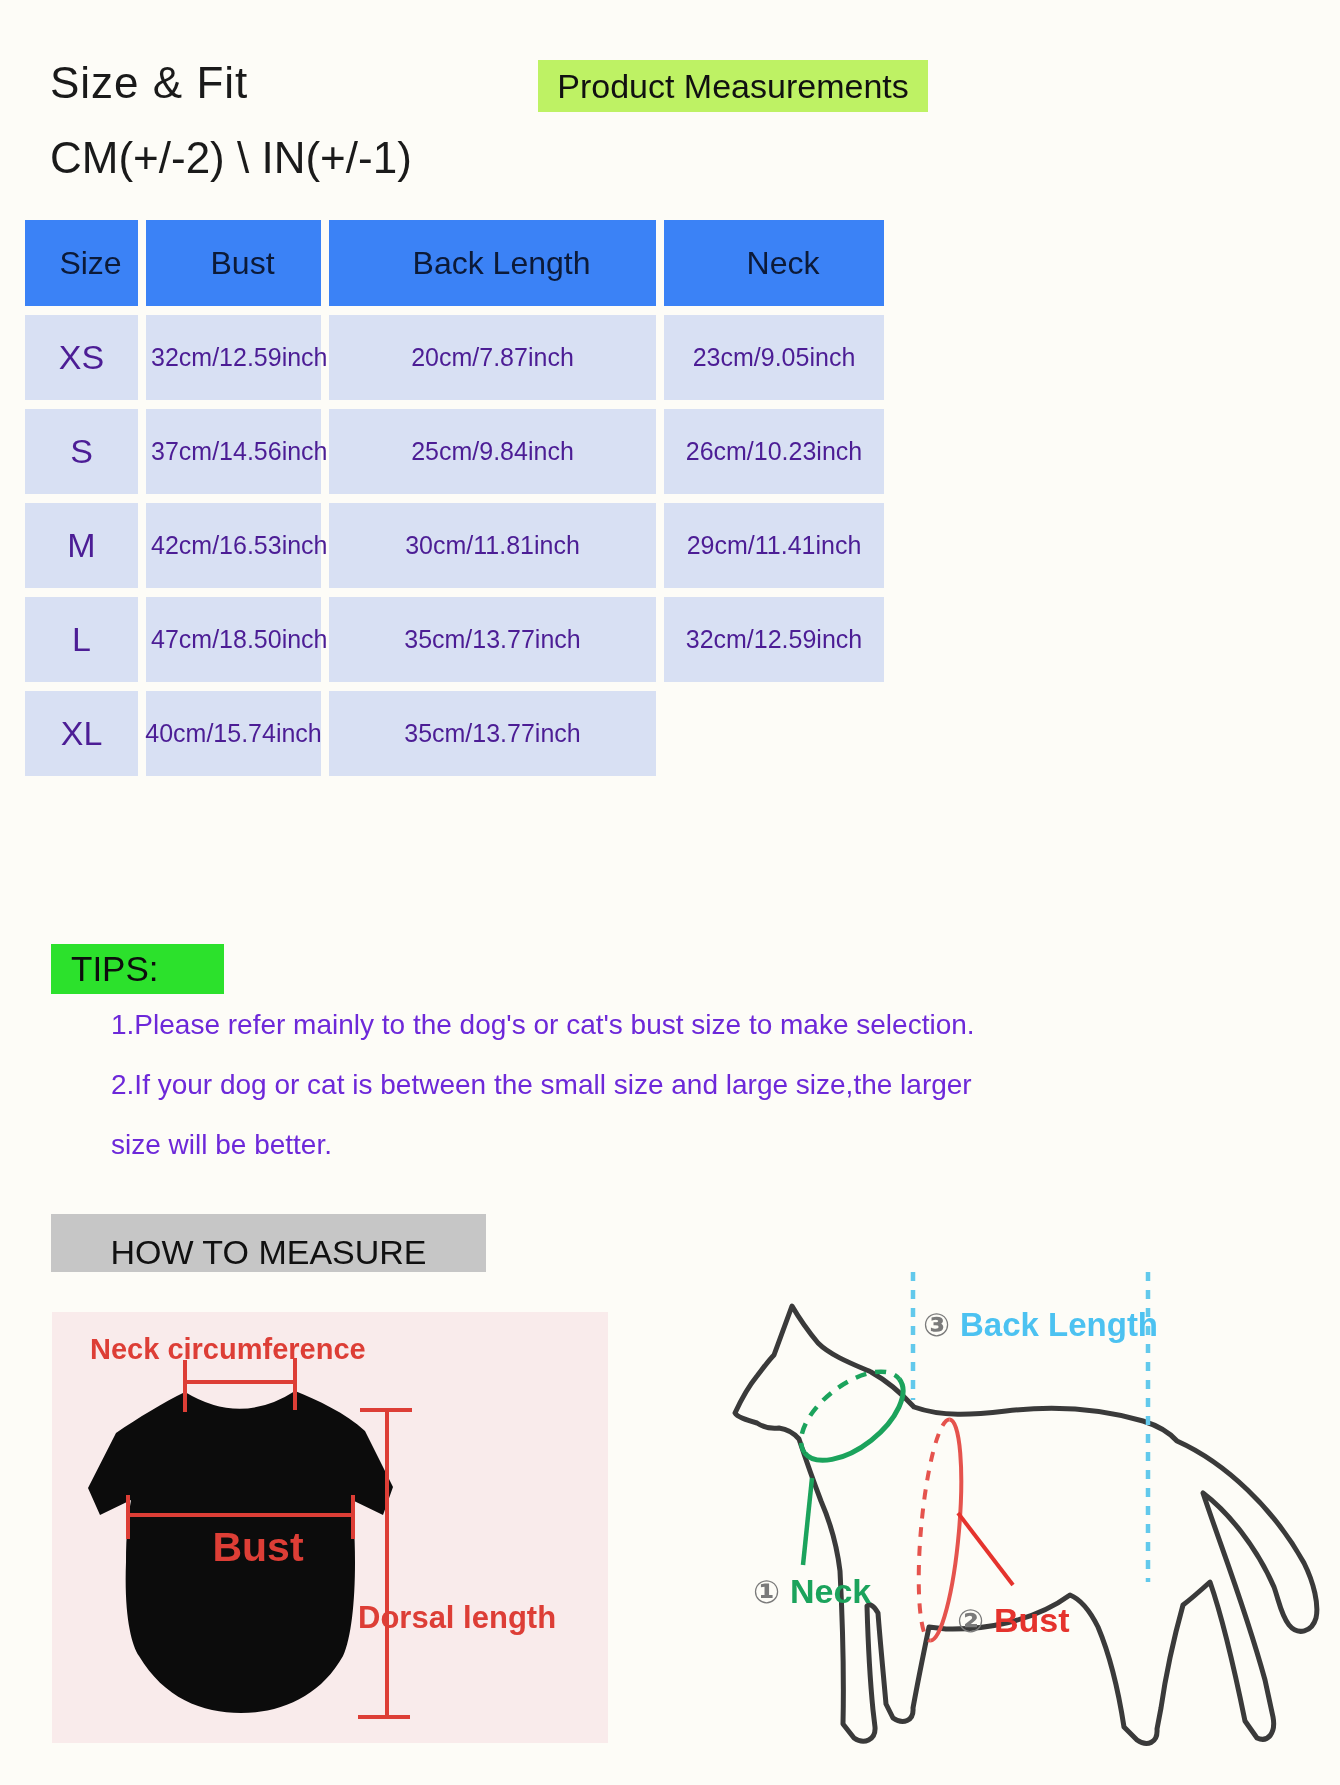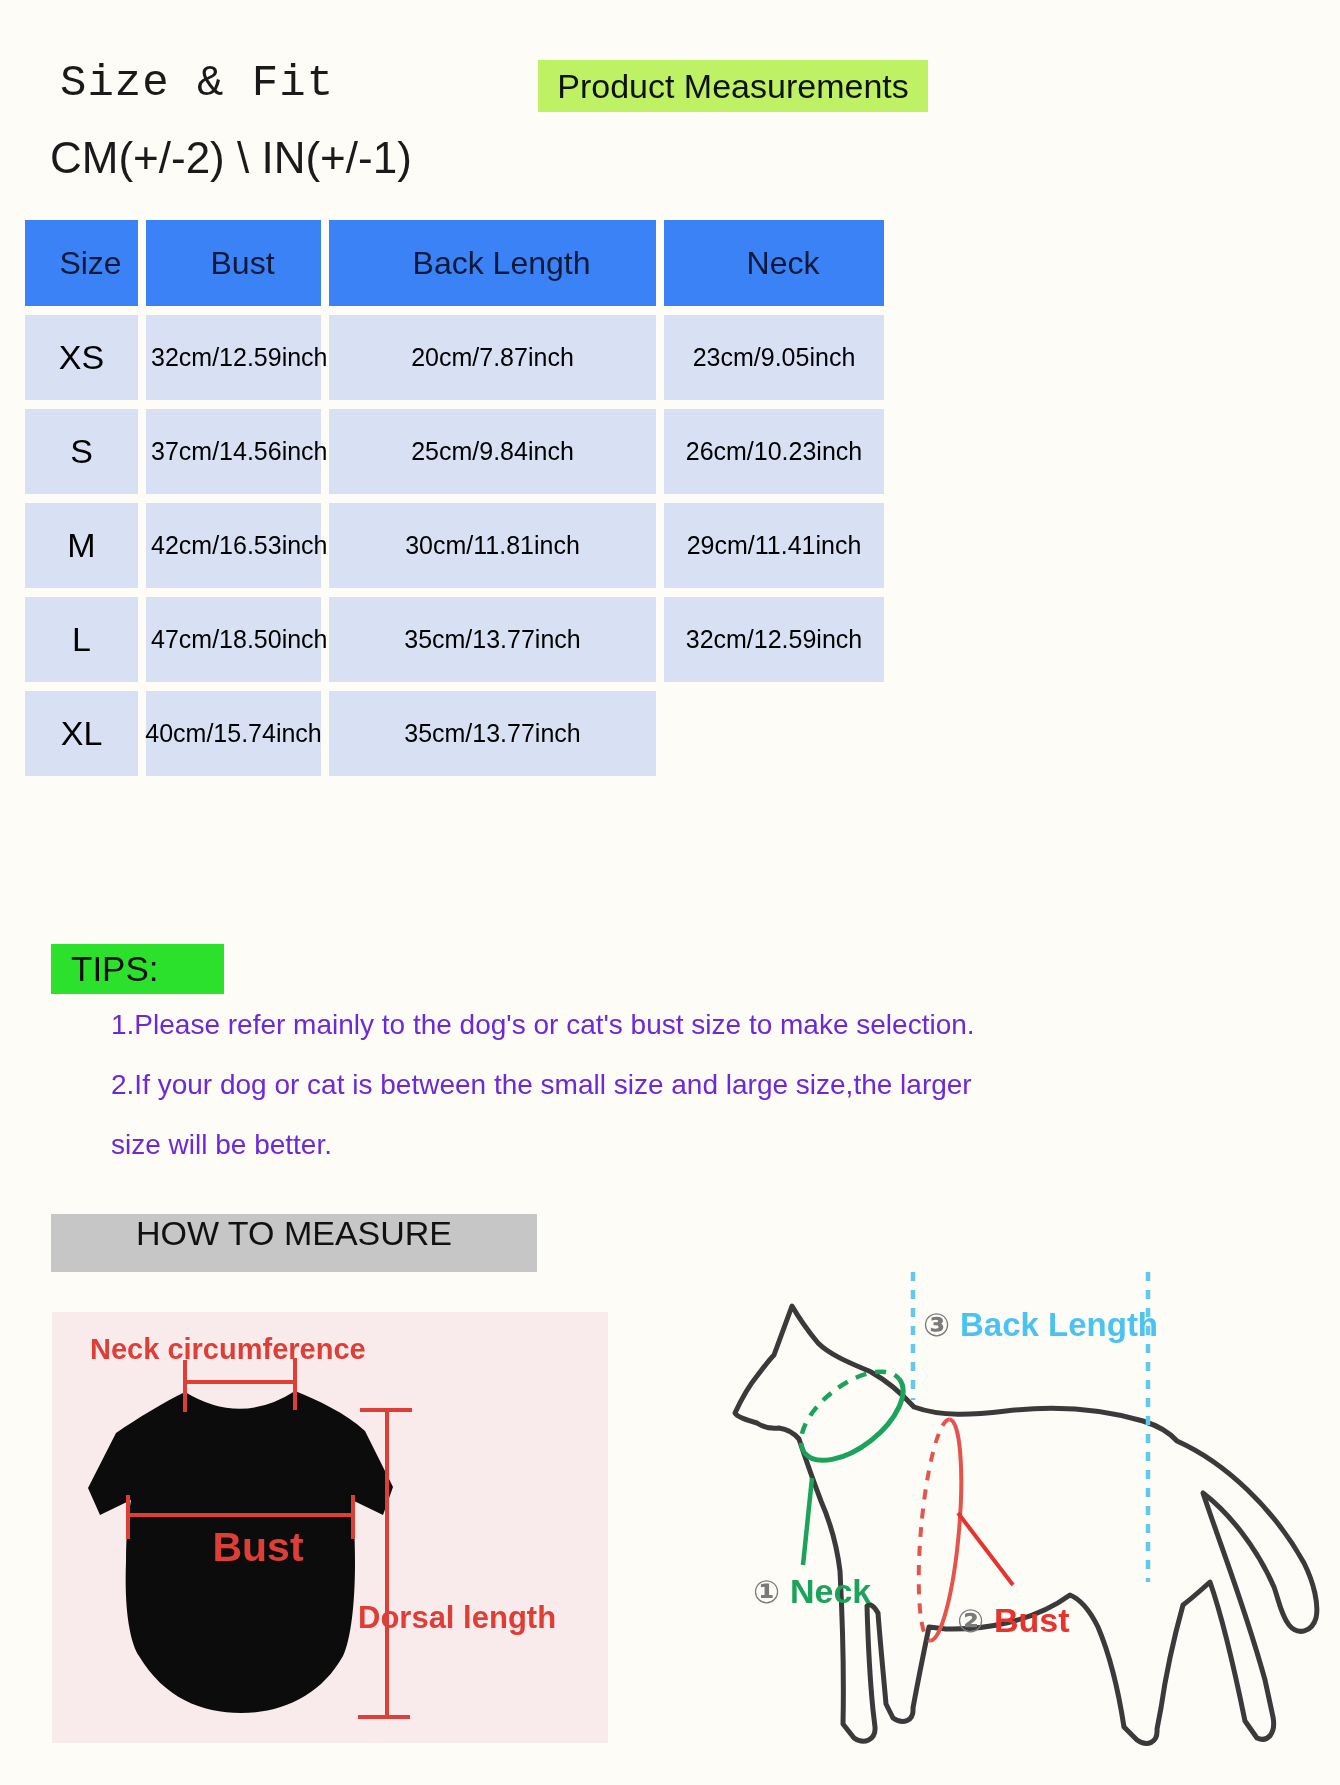--- a/index.html
+++ b/index.html
@@ -2,54 +2,54 @@
 <html><head>
 <meta charset="utf-8">
 <style>
   html,body{margin:0;padding:0;background:#e9e9e9;}
   .page{
     position:relative;width:1340px;height:1785px;margin:0 auto;
     background:#fdfcf7;overflow:hidden;
     font-family:"Liberation Sans",sans-serif;color:#1a1a1a;
   }
   .abs{position:absolute;}
-  .page-title{left:60px;top:58px;font-size:44px;letter-spacing:1px;font-family:Liberation Mono, monospace;}
+  .page-title{left:50px;top:58px;font-size:44px;letter-spacing:1px;}
   .badge{
     left:538px;top:60px;width:390px;height:52px;background:#bef264;
     display:flex;align-items:center;justify-content:center;font-size:34px;color:#111;
   }
   .subtitle{left:50px;top:133px;font-size:44px;}
   
   .size-table{
     left:25px;top:220px;display:grid;
     grid-template-columns:113px 175px 327px 220px;
     grid-template-rows:86px repeat(5,85px);
     column-gap:8px;row-gap:9px;
   }
   .th{
     background:#3b82f6;color:#0c1a38;font-size:32px;
     display:flex;align-items:center;justify-content:center;padding-left:18px;
   }
   .td{
-    background:#d8e0f3;color:#000000;font-size:25px;
+    background:#d8e0f3;color:#4c1d95;font-size:25px;
     display:flex;align-items:center;justify-content:center;
   }
   .td-size{font-size:34px;}
   .td-bust{justify-content:flex-start;padding-left:5px;}
   
   .tips-box{
     left:51px;top:944px;width:153px;height:50px;background:#2ce12c;
     display:flex;align-items:center;padding-left:20px;font-size:35px;color:#0d0d0d;
   }
   .tips-lines{left:75px;top:995px;width:1240px;font-size:28px;line-height:60px;color:#6d28d9;margin-left:36px;}
   .tips-lines p{margin:0;}
   
   .htm-box{
-    left:51px;top:1214px;width:486px;height:58px;background:#c6c6c6;
-    display:flex;align-items:flex-start;justify-content:center;font-size:34px;color:#111;
+    left:51px;top:1214px;width:435px;height:58px;background:#c6c6c6;
+    display:flex;align-items:flex-end;justify-content:center;font-size:34px;color:#111;
   }
   
   .shirt-panel{left:52px;top:1312px;width:556px;height:431px;background:#f9ebeb;overflow:visible;}
   .shirt-panel svg{position:absolute;left:0;top:0;overflow:visible;}
   .dog-area{left:620px;top:1260px;width:720px;height:525px;}
   svg text{font-family:"Liberation Sans","DejaVu Sans",sans-serif;}
   .red-note{fill:#dd3e36;font-weight:bold;}
   .num-badge{fill:#7a7a7a;font-weight:bold;}
 </style>
 </head>

